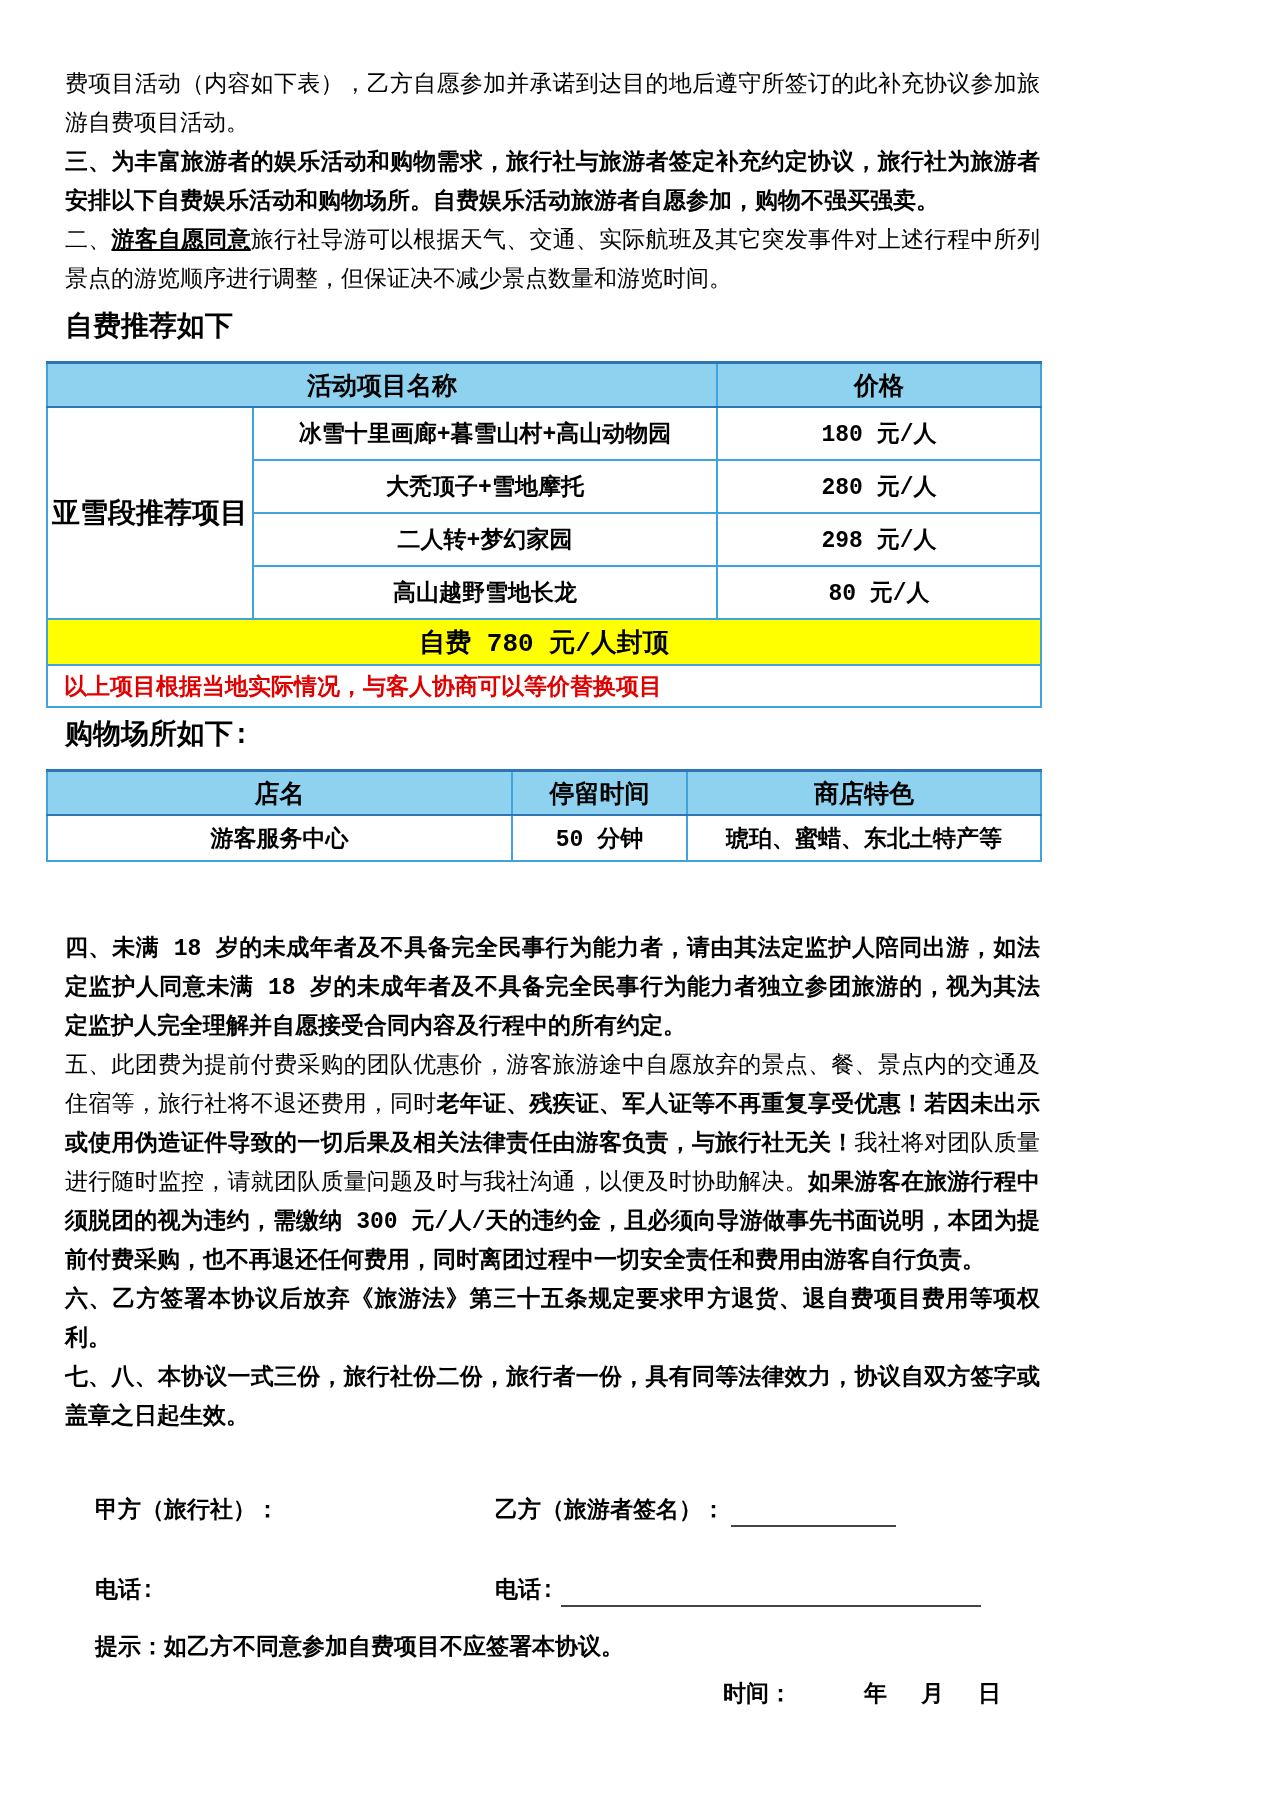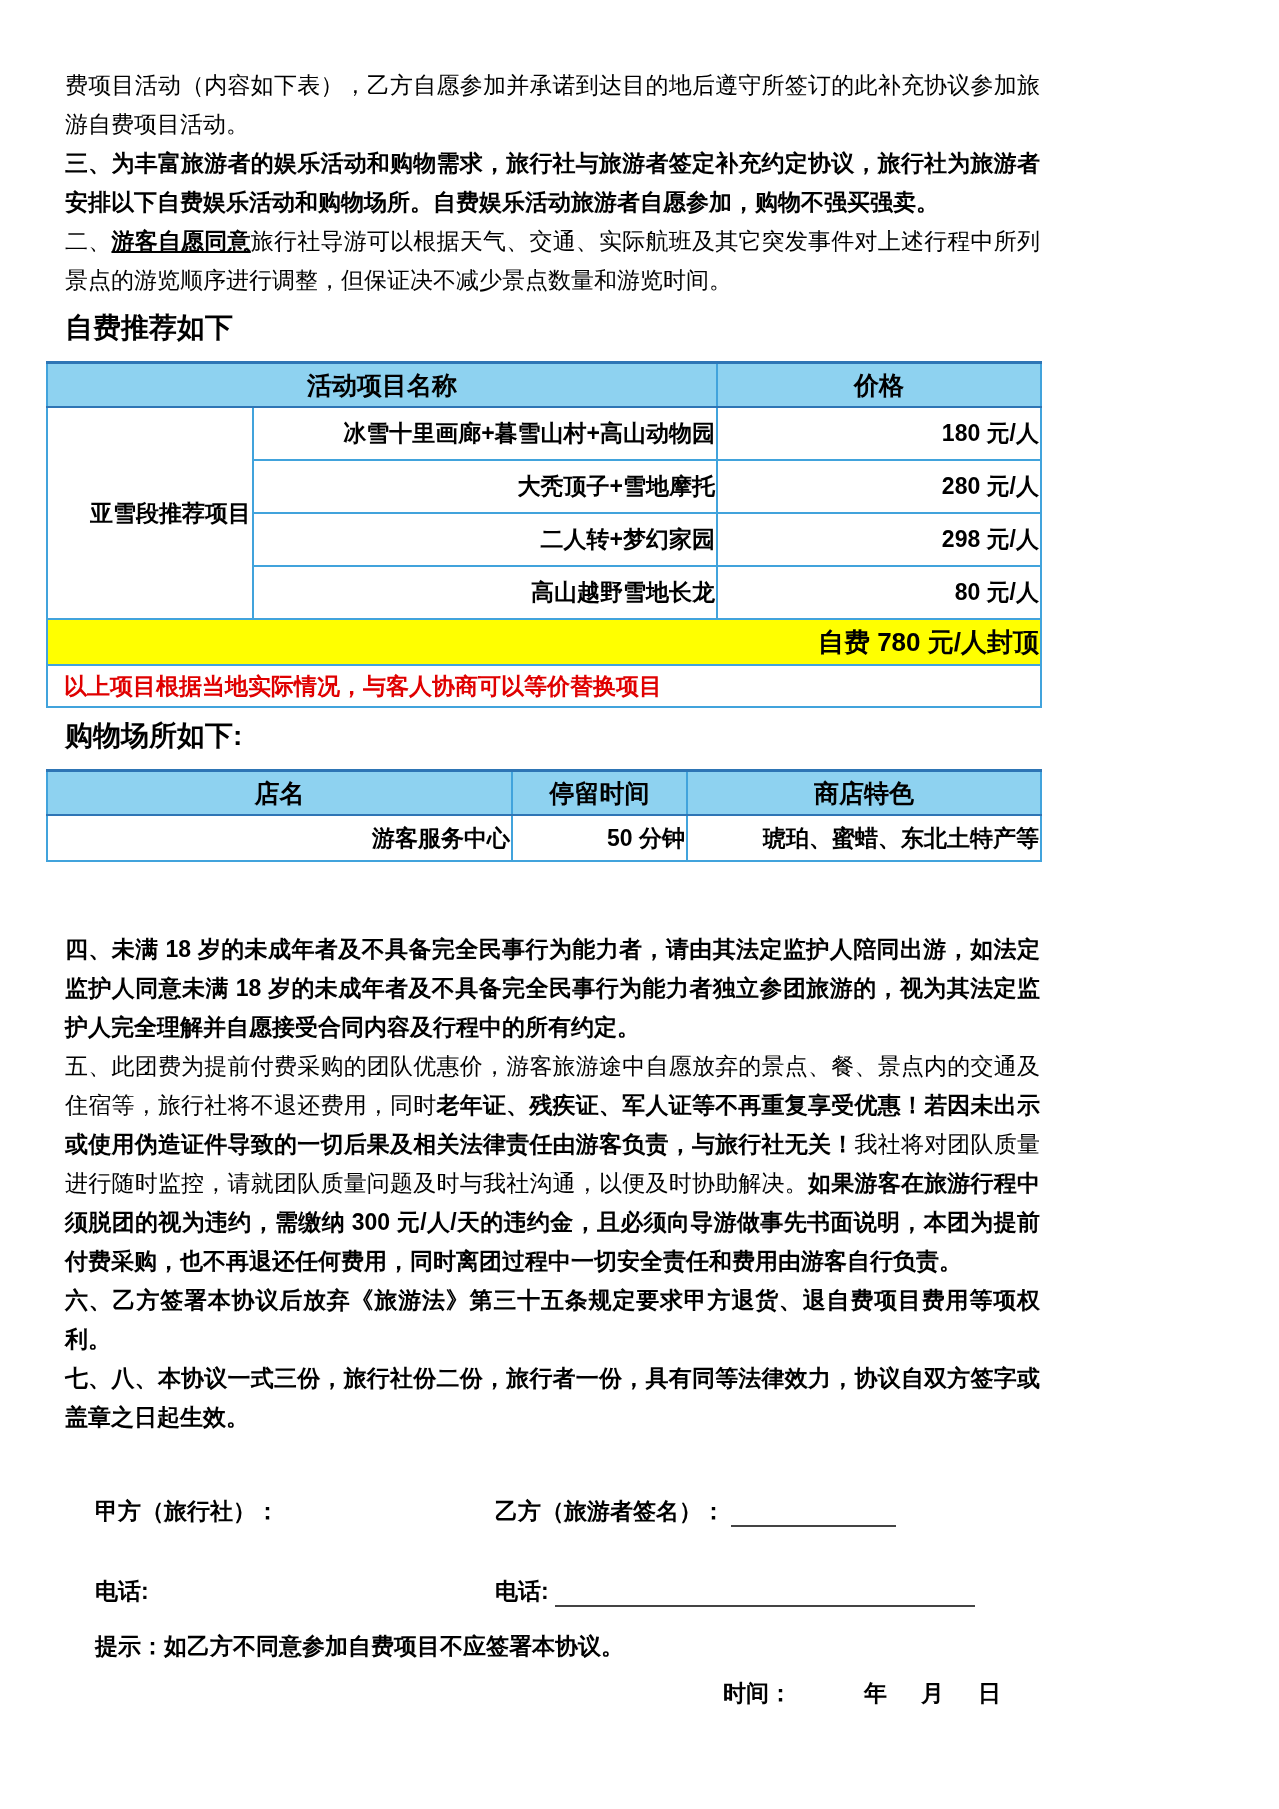--- a/index.html
+++ b/index.html
@@ -1,21 +1,21 @@
 <!DOCTYPE html>
 <html style="--header-blue: #8ED2F0; --border-blue: #41A3DC; --border-dark-blue: #2E75B5; --cap-yellow: #FFFF00; --note-red: #E00000;"><head>
 <meta charset="utf-8">
 <style>
   html,body{margin:0;padding:0;background:#ffffff;}
   .page{
     position:relative;
     width:1279px;
     height:1723px;
     background:#fff;
-    font-family:Liberation Sans, sans-serif;
+    font-family:Liberation Mono, monospace;
     color:#000;
     overflow:hidden;
   }
   .content{padding:66px 239px 0 46px;}
   .para{
     margin:0 0 0 19px;
     font-size:23px;
     line-height:39px;
     text-align:justify;
     font-weight:400;
@@ -39,26 +39,26 @@
     background:var(--header-blue,#8ED2F0);
     font-size:25px;
     font-weight:700;
     height:40px;
     text-align:center;
     border-bottom:2px solid var(--border-dark-blue,#2E75B5);
   }
   table.tbl td{
     font-size:23px;
     font-weight:700;
-    text-align:right;
+    text-align:center;
     vertical-align:middle;
     background:#fff;
   }
   .activity td.item-row{height:49px;}
-  .activity td.group-cell{font-size:23px;font-weight:700;}
+  .activity td.group-cell{font-size:28px;font-weight:700;}
   .activity td.cap-cell{
     background:var(--cap-yellow,#FFFF00);
     font-size:26px;
     height:42px;
   }
   .activity td.note-cell{
     color:var(--note-red,#E00000);
     text-align:left;
     padding-left:16px;
     font-size:23px;

